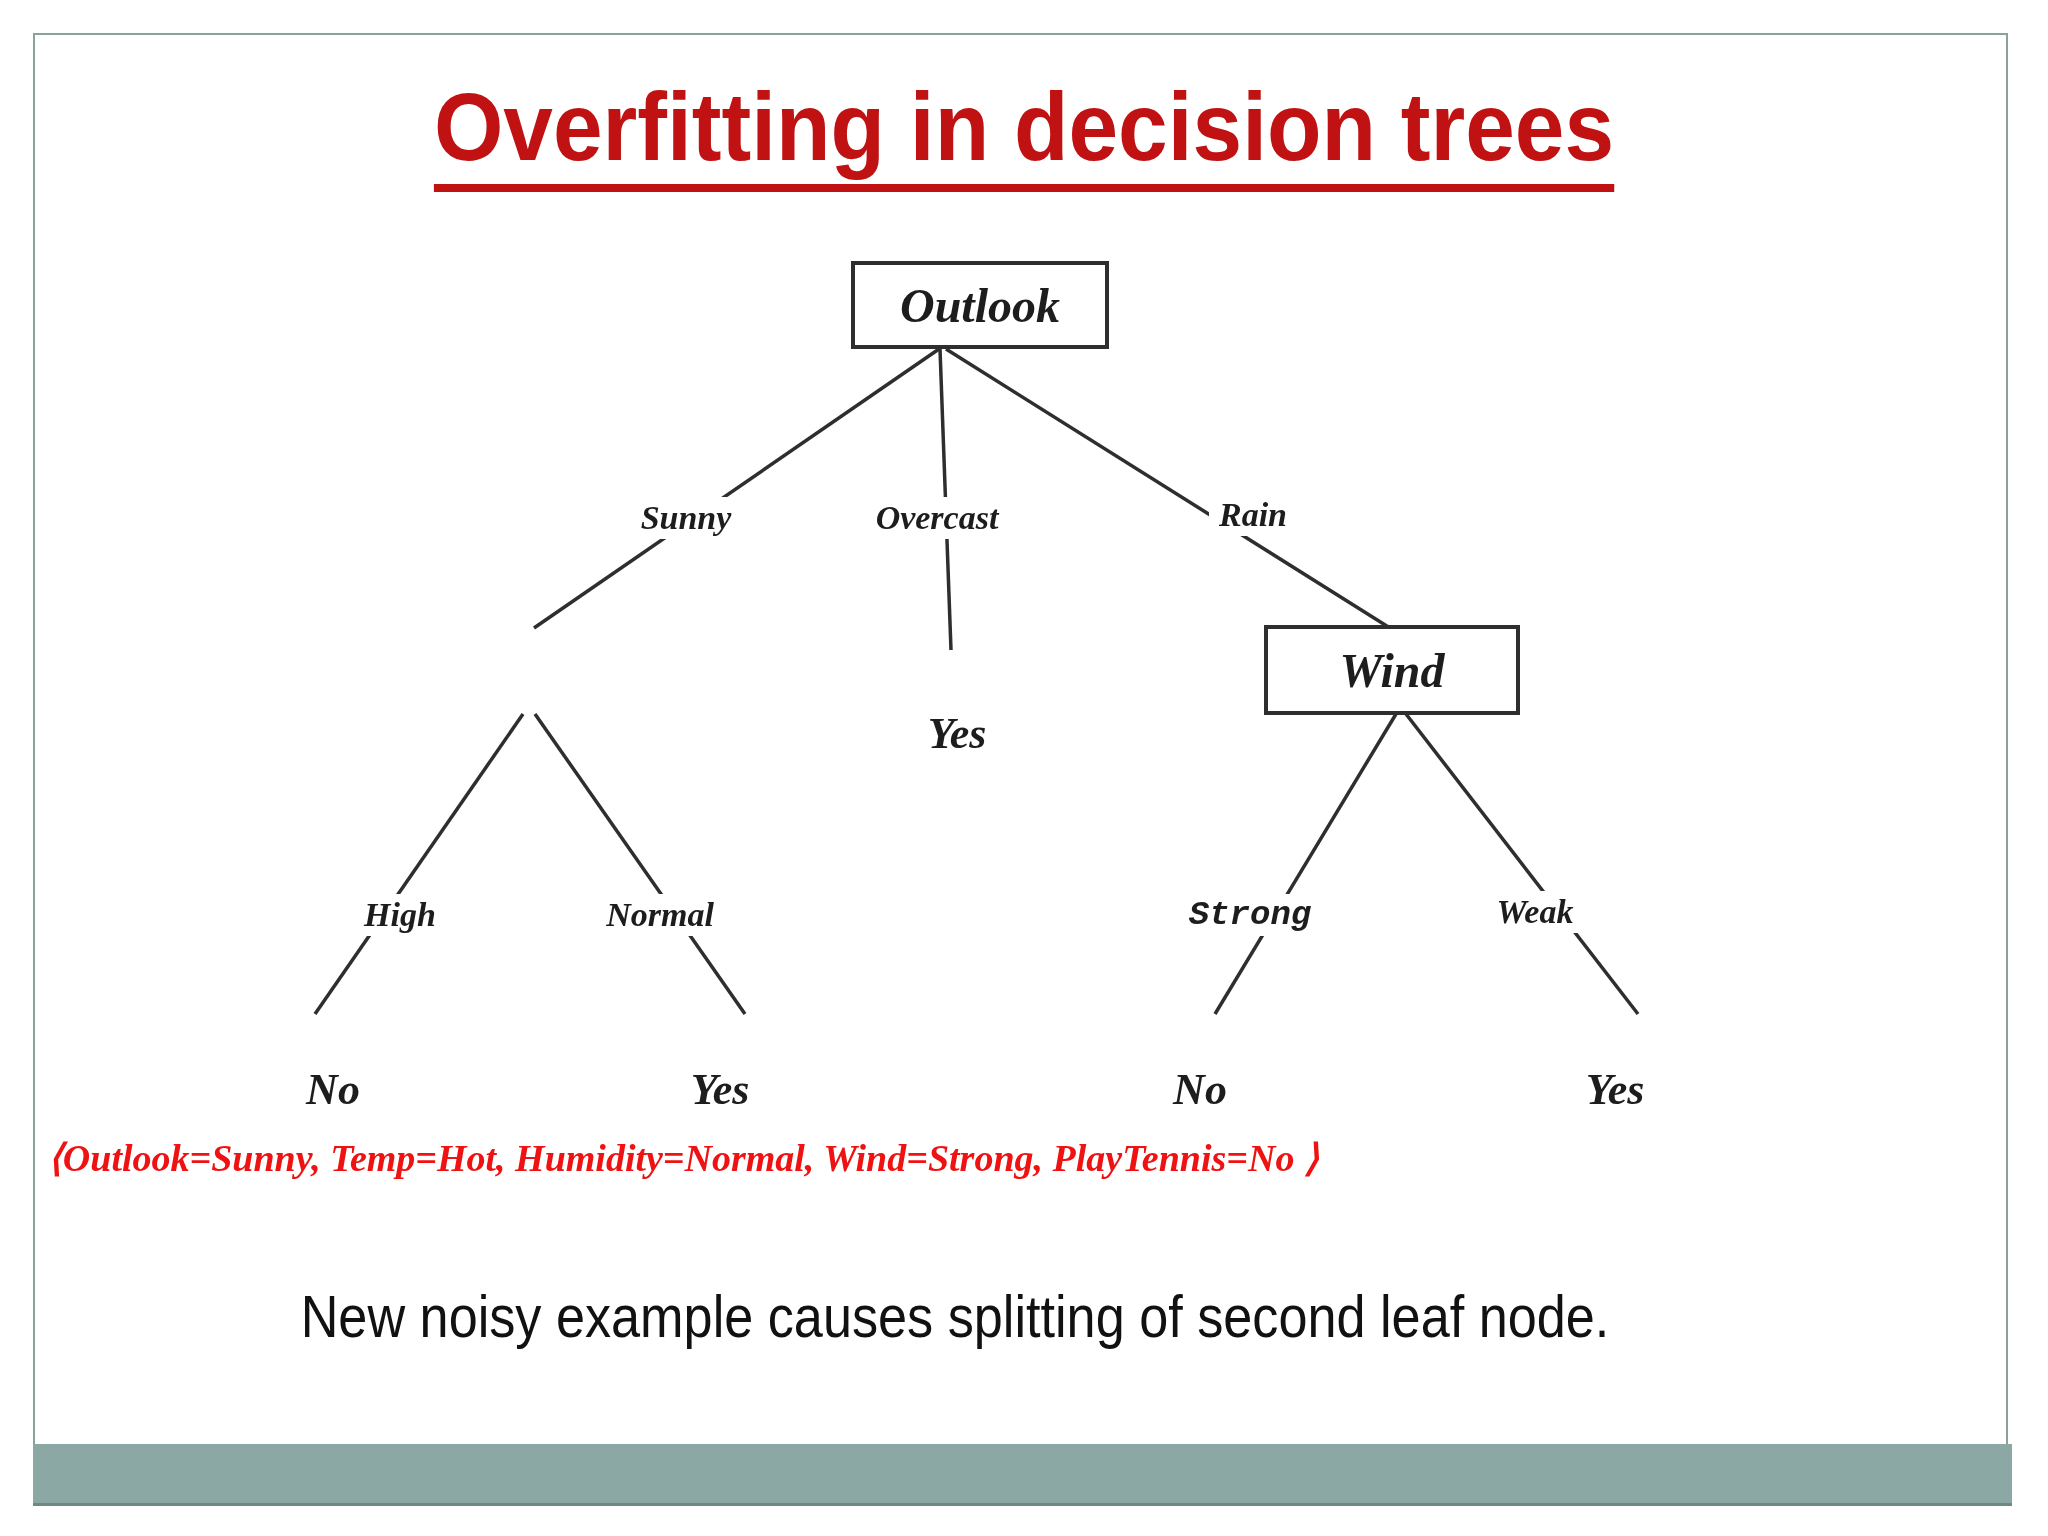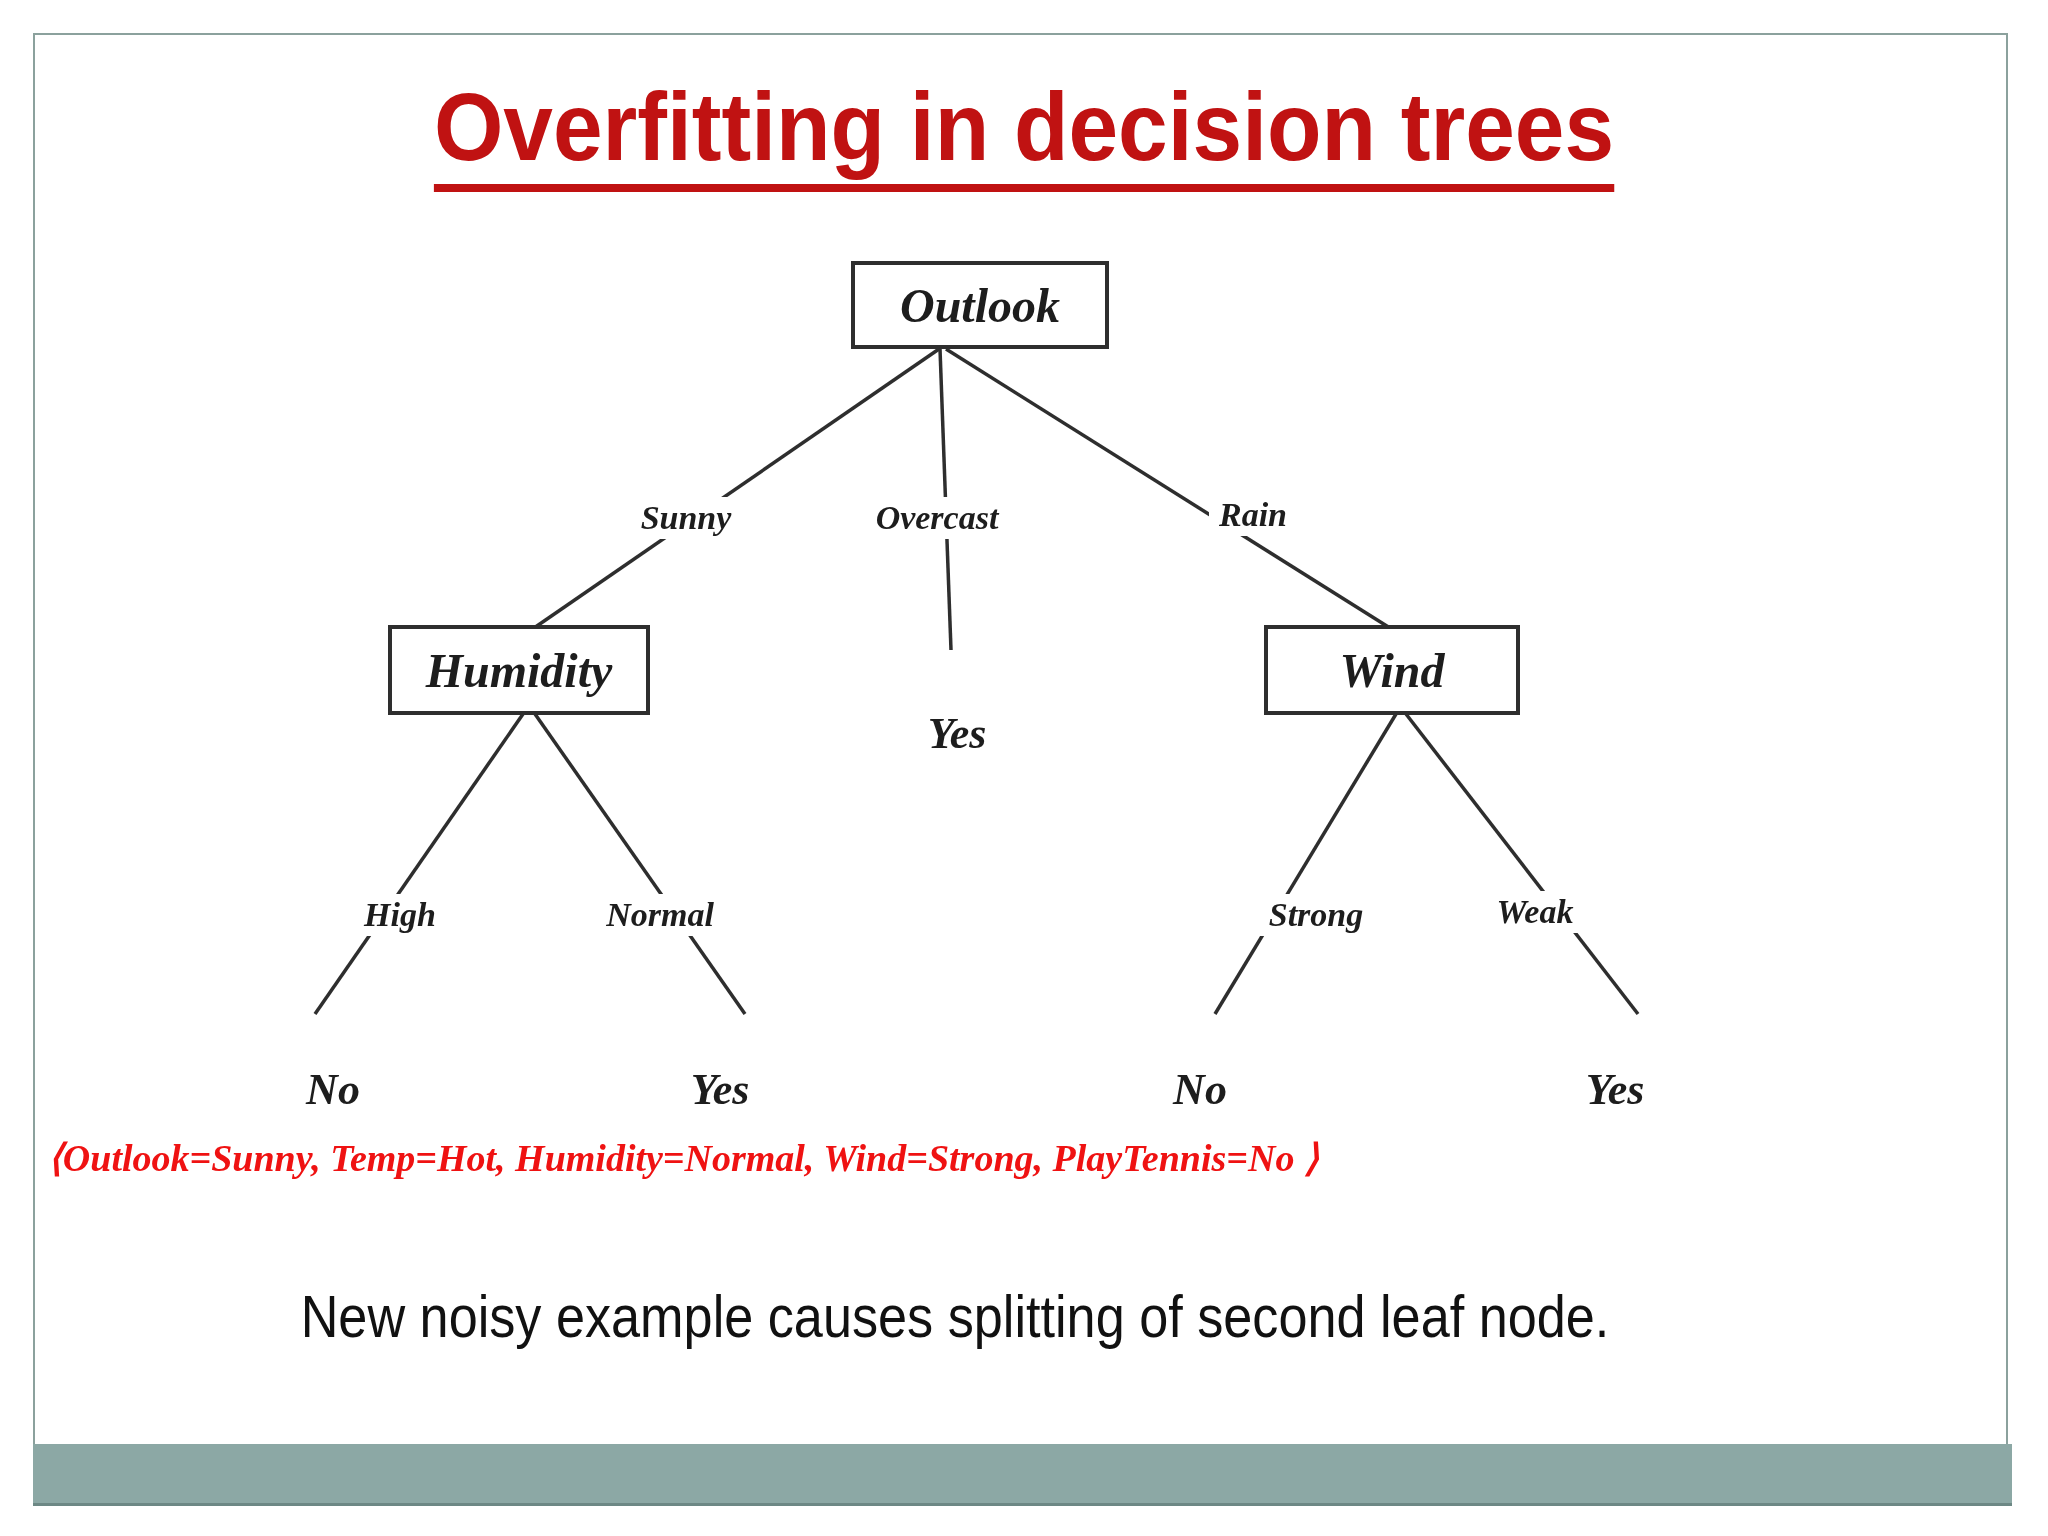--- a/index.html
+++ b/index.html
@@ -148,29 +148,28 @@
     <line x1="939" y1="349" x2="534" y2="628" stroke="#2e2e2e" stroke-width="3.5"></line>
     <line x1="940" y1="349" x2="951" y2="650" stroke="#2e2e2e" stroke-width="3.5"></line>
     <line x1="946" y1="349" x2="1390" y2="628" stroke="#2e2e2e" stroke-width="3.5"></line>
     <line x1="523" y1="714" x2="315" y2="1014" stroke="#2e2e2e" stroke-width="3.5"></line>
     <line x1="535" y1="714" x2="745" y2="1014" stroke="#2e2e2e" stroke-width="3.5"></line>
     <line x1="1396" y1="714" x2="1215" y2="1014" stroke="#2e2e2e" stroke-width="3.5"></line>
     <line x1="1406" y1="714" x2="1638" y2="1014" stroke="#2e2e2e" stroke-width="3.5"></line>
   </svg>
 
   <div class="node-box" style="left:939px; top:305px; width:258px; height:88px;margin-left:41px;">Outlook</div>
-  <div class="node-box" style="left:519px; top:670px; width:262px; height:90px;">Humidity</div>
   <div class="node-box" style="left:1392px; top:670px; width:256px; height:90px;">Wind</div>
 
   <div class="edge-label" style="left:686px; top:518px;">Sunny</div>
   <div class="edge-label" style="left:937px; top:518px;">Overcast</div>
   <div class="edge-label" style="left:1253px; top:515px;">Rain</div>
   <div class="edge-label" style="left:400px; top:915px;">High</div>
   <div class="edge-label" style="left:660px; top:915px;">Normal</div>
-  <div class="edge-label" style="left:1316px; top:915px;">Strong</div>
+  <div class="edge-label" style="left:1250px; top:915px;font-family:Liberation Mono, monospace;">Strong</div>
   <div class="edge-label" style="left:1535px; top:912px;">Weak</div>
 
   <div class="leaf-label" style="left:957px; top:686px;">Yes</div>
   <div class="leaf-label" style="left:333px; top:1042px;">No</div>
   <div class="leaf-label" style="left:720px; top:1042px;">Yes</div>
   <div class="leaf-label" style="left:1200px; top:1042px;">No</div>
   <div class="leaf-label" style="left:1615px; top:1042px;">Yes</div>
 
   <div class="example-tuple">⟨Outlook=Sunny, Temp=Hot, Humidity=Normal, Wind=Strong, PlayTennis=No ⟩</div>
 

